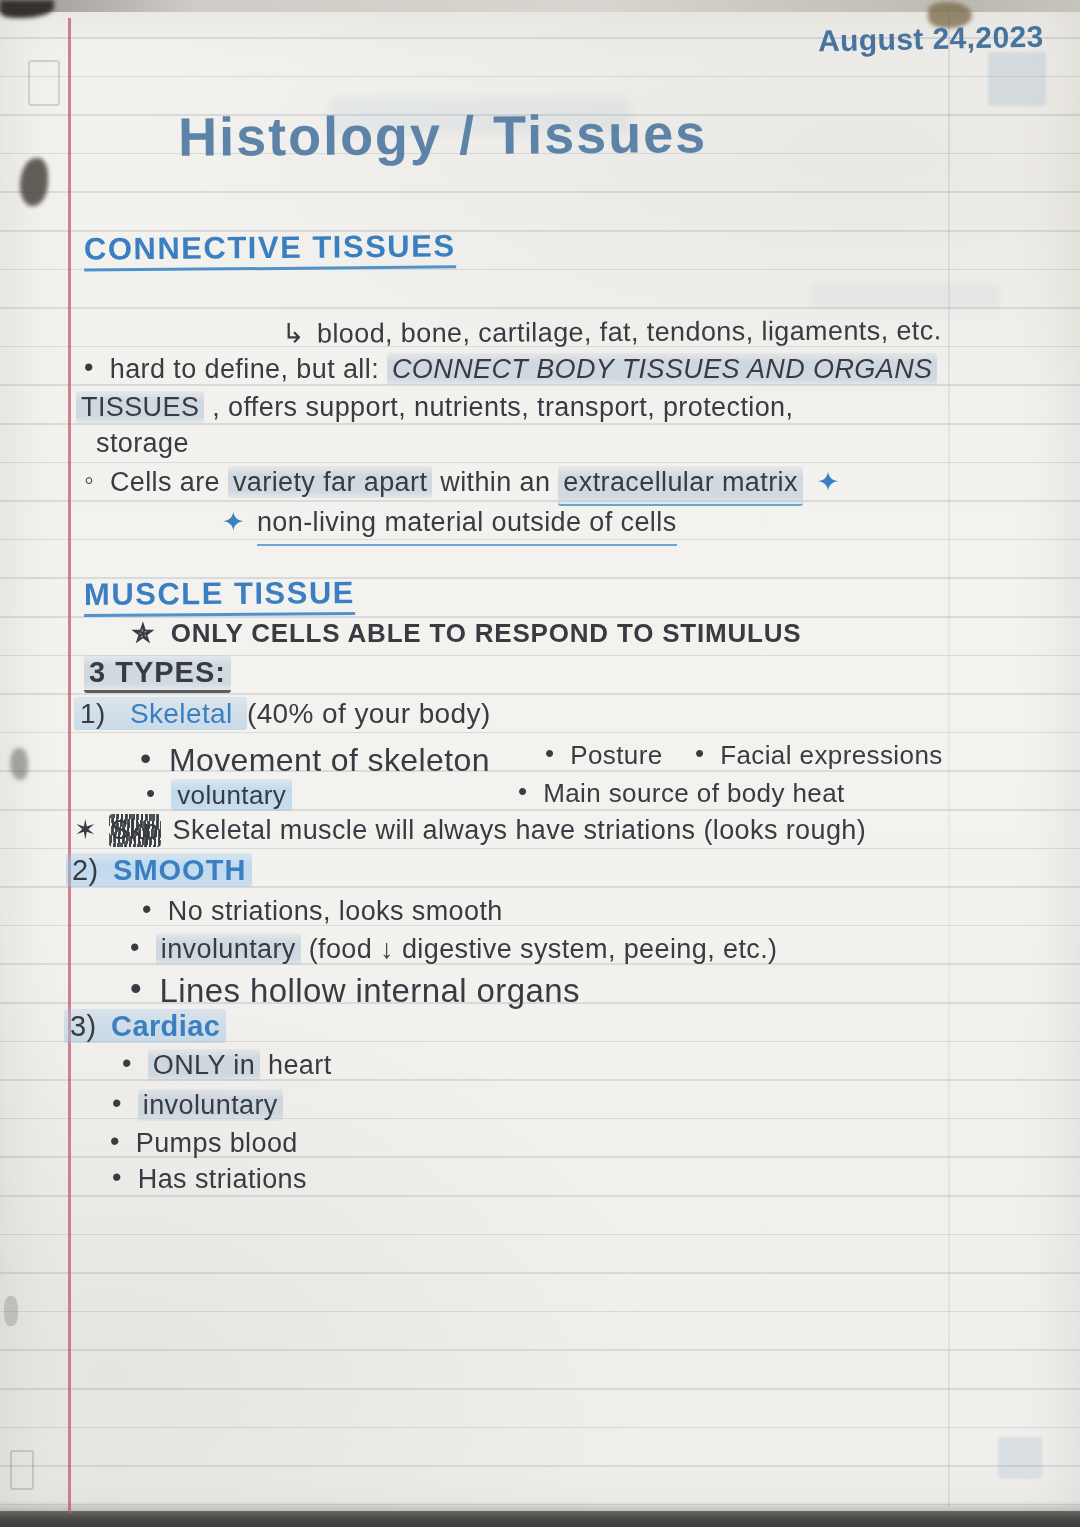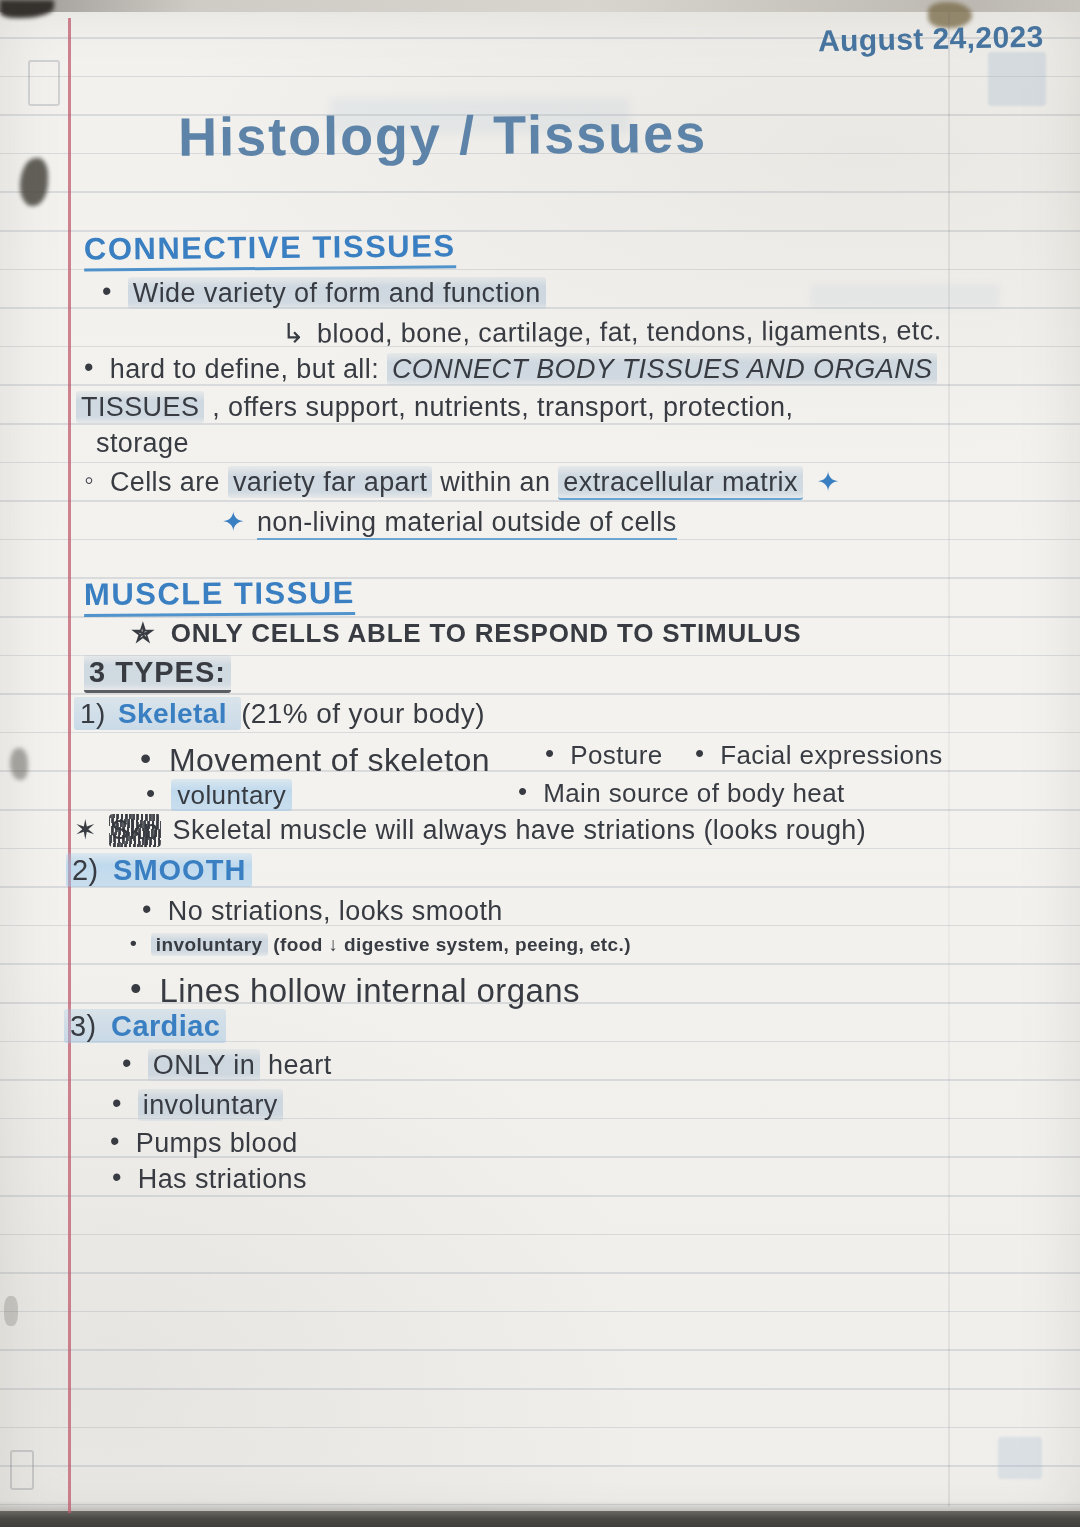--- a/index.html
+++ b/index.html
@@ -14,21 +14,21 @@
     box-shadow:inset 0 0 60px rgba(120,115,105,0.18);
   }
   .abs{position:absolute;}
   .ink{color:#383c42;}
   .blue{color:#3a7fc1;}
   .steel{color:#5c84a7;}
   .line{white-space:nowrap;letter-spacing:.4px;}
   .hl{background:linear-gradient(180deg, rgba(175,194,212,.18), rgba(175,194,212,.52) 30%, rgba(175,194,212,.5) 80%, rgba(175,194,212,.2));border-radius:3px;padding:1px 5px;}
   .hl-blue{background:linear-gradient(180deg, rgba(150,198,236,.25), rgba(150,198,236,.55) 35%, rgba(150,198,236,.45));border-radius:3px;padding:1px 6px;}
   .u-blue{border-bottom:3px solid rgba(52,130,198,.85);padding-bottom:2px;}
-  .u-blue-thin{border-bottom:2.5px solid rgba(74,148,205,.8);padding-bottom:1px;}
+  .u-blue-thin{border-bottom:2.5px solid rgba(74,148,205,.8);padding-bottom:7px;}
   .u-black{border-bottom:3px solid rgba(56,60,66,.8);padding-bottom:2px;}
   .bullet{display:inline-block;transform:translateY(-2px);margin-right:8px;}
   .scribble{position:relative;display:inline-block;margin:0 6px 0 2px;}
   .scribble::after{content:"";position:absolute;inset:-1px -2px;border-radius:4px;
     background:repeating-linear-gradient(97deg, rgba(52,56,62,.9) 0 2px, rgba(52,56,62,0) 2px 4px),
                repeating-linear-gradient(84deg, rgba(52,56,62,.8) 0 2px, rgba(52,56,62,0) 2px 5px);}
   .crease{background:linear-gradient(180deg, rgba(90,95,105,.14), rgba(90,95,105,.05) 60%, rgba(90,95,105,.12));}
   .ghost{background:rgba(150,175,200,.28);border-radius:4px;filter:blur(1px);}
   .smudge{filter:blur(2px);}
 </style>
@@ -58,24 +58,20 @@
   <div class="abs" style="left:10px;top:1450px;width:20px;height:36px;border:2px solid rgba(110,115,125,.28);border-radius:3px;"></div>
 
   <div class="abs line steel" style="left:818px;top:22px;font-size:30px;font-weight:bold;color:#47749e;transform:rotate(-1.2deg);">August 24,2023</div>
 
   <div class="abs line" style="left:178px;top:104px;font-size:54px;font-weight:bold;color:#5d84a8;letter-spacing:2px;transform:rotate(-.4deg);">Histology / Tissues</div>
 
   <div class="abs line" style="left:84px;top:230px;font-size:31px;font-weight:bold;letter-spacing:1.5px;transform:rotate(-.5deg);">
     <span class="blue u-blue">CONNECTIVE TISSUES</span>
   </div>
 
-  <div class="abs line" style="left:102px;top:278px;font-size:27px;">
-    <span class="bullet">•</span>
-    <span class="hl">Wide variety of form and function</span>
-  </div>
 
   <div class="abs line" style="left:282px;top:316px;font-size:27px;transform:rotate(-.3deg);">
     <span style="margin-right:4px;">↳</span>
     <span>blood, bone, cartilage, fat, tendons, ligaments, etc.</span>
   </div>
 
   <div class="abs line" style="left:84px;top:354px;font-size:27px;">
     <span class="bullet">•</span>
     <span>hard to define, but all: </span>
     <span class="hl" style="font-style:italic;">CONNECT BODY TISSUES AND ORGANS</span>
@@ -111,22 +107,22 @@
     <span>ONLY CELLS ABLE TO RESPOND TO STIMULUS</span>
   </div>
 
   <div class="abs line" style="left:84px;top:656px;font-size:29px;font-weight:bold;letter-spacing:1px;">
     <span class="hl u-black">3 TYPES:</span>
   </div>
 
   <div class="abs line" style="left:74px;top:698px;font-size:28px;">
     <span class="hl-blue" style="background:linear-gradient(180deg, rgba(160,195,225,.3), rgba(160,195,225,.5));">
       <span>1)</span>
-      <span class="blue" style="font-weight:bold;margin-left:4px;">Skeletal</span>
-    </span><span class="ink"> (21% of your body)</span>
+      <span class="blue" style="font-weight:normal;margin-left:16px;">Skeletal</span>
+    </span><span class="ink"> (40% of your body)</span>
   </div>
 
   <div class="abs line" style="left:140px;top:742px;font-size:32px;">
     <span class="bullet">•</span>
     <span>Movement of skeleton</span>
   </div>
   <div class="abs line" style="left:545px;top:740px;font-size:26px;">
     <span class="bullet">•</span>
     <span>Posture</span>
   </div>
@@ -152,21 +148,21 @@
   <div class="abs line" style="left:66px;top:854px;font-size:29px;">
     <span class="hl-blue">
       <span>2)</span>
       <span class="blue" style="font-weight:bold;letter-spacing:1px;margin-left:6px;">SMOOTH</span>
     </span>
   </div>
   <div class="abs line" style="left:142px;top:896px;font-size:27px;">
     <span class="bullet">•</span>
     <span>No striations, looks smooth</span>
   </div>
-  <div class="abs line" style="left:130px;top:934px;font-size:19px;font-weight:bold;">
+  <div class="abs line" style="left:130px;top:934px;font-size:27px;">
     <span class="bullet">•</span>
     <span class="hl">involuntary</span>
     <span> (food </span>
     <span>↓</span>
     <span> digestive system, peeing, etc.)</span>
   </div>
   <div class="abs line" style="left:130px;top:972px;font-size:33px;">
     <span class="bullet">•</span>
     <span>Lines hollow internal organs</span>
   </div>

